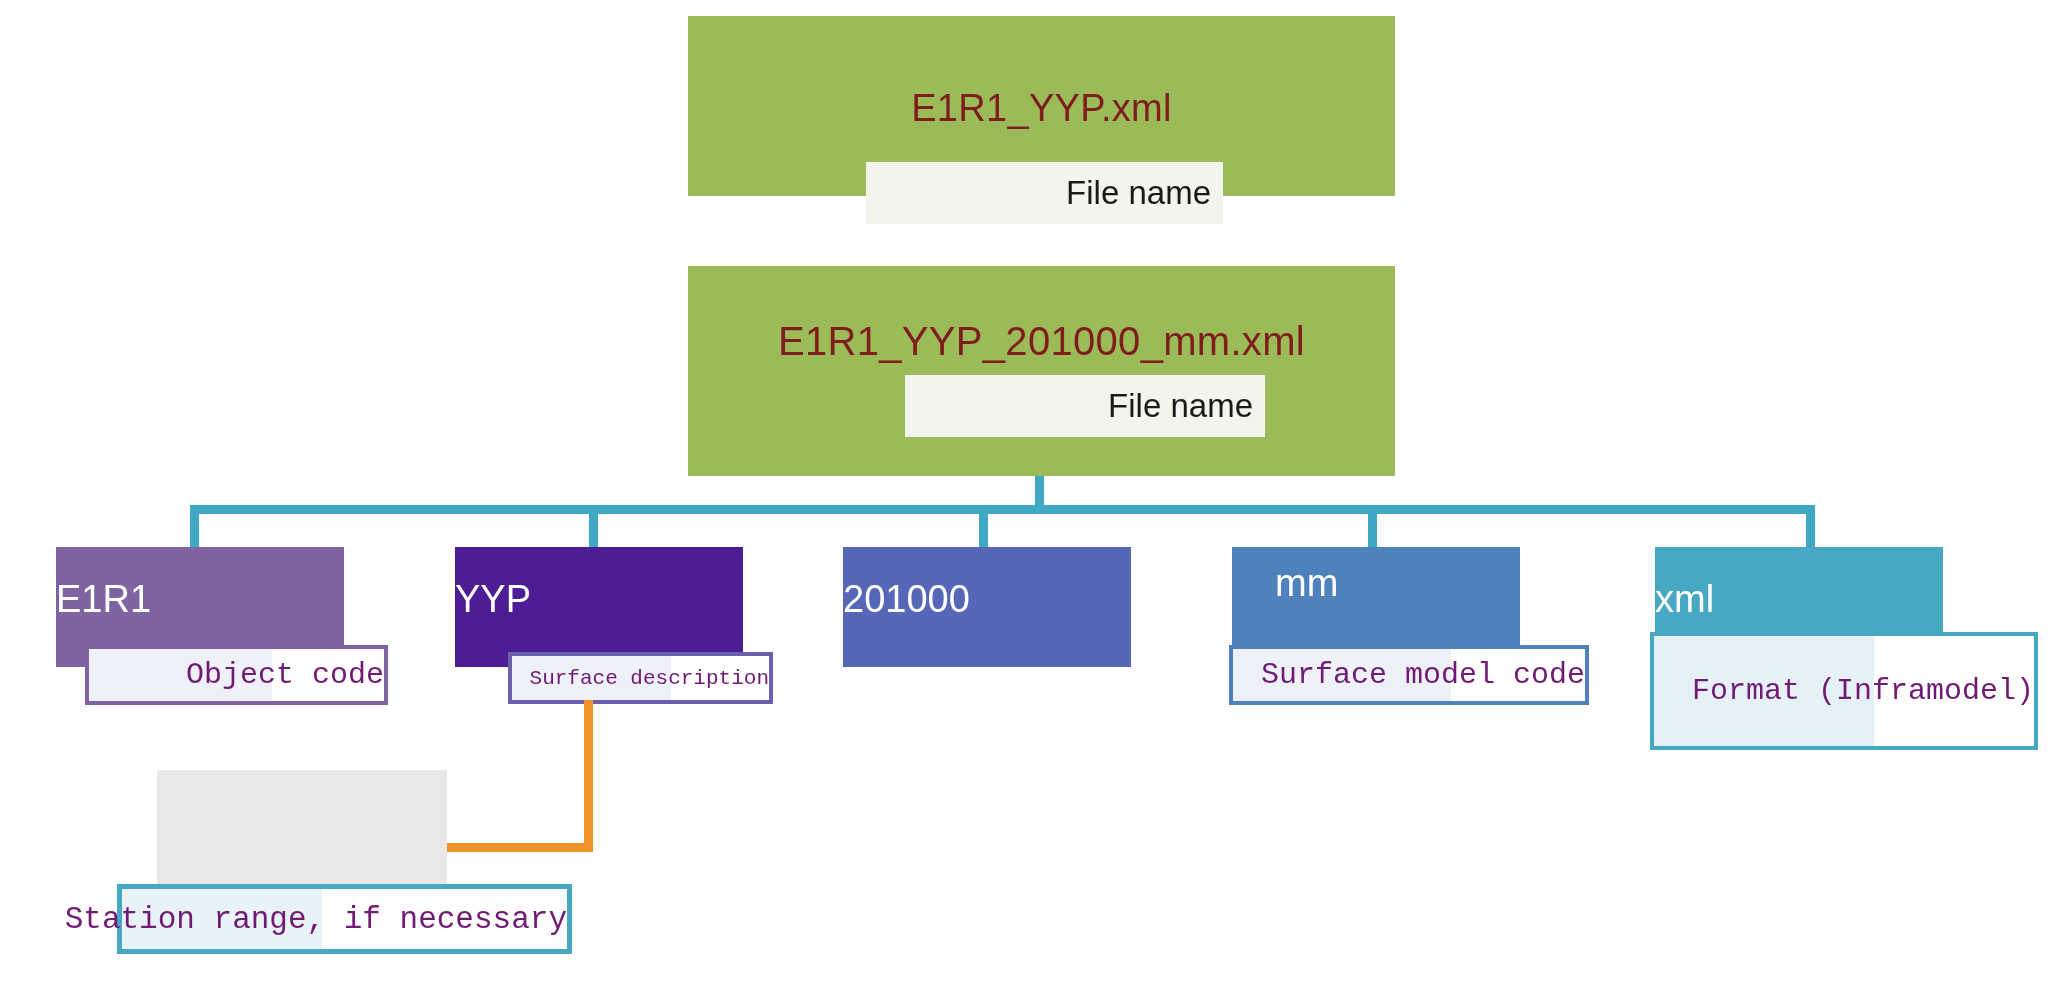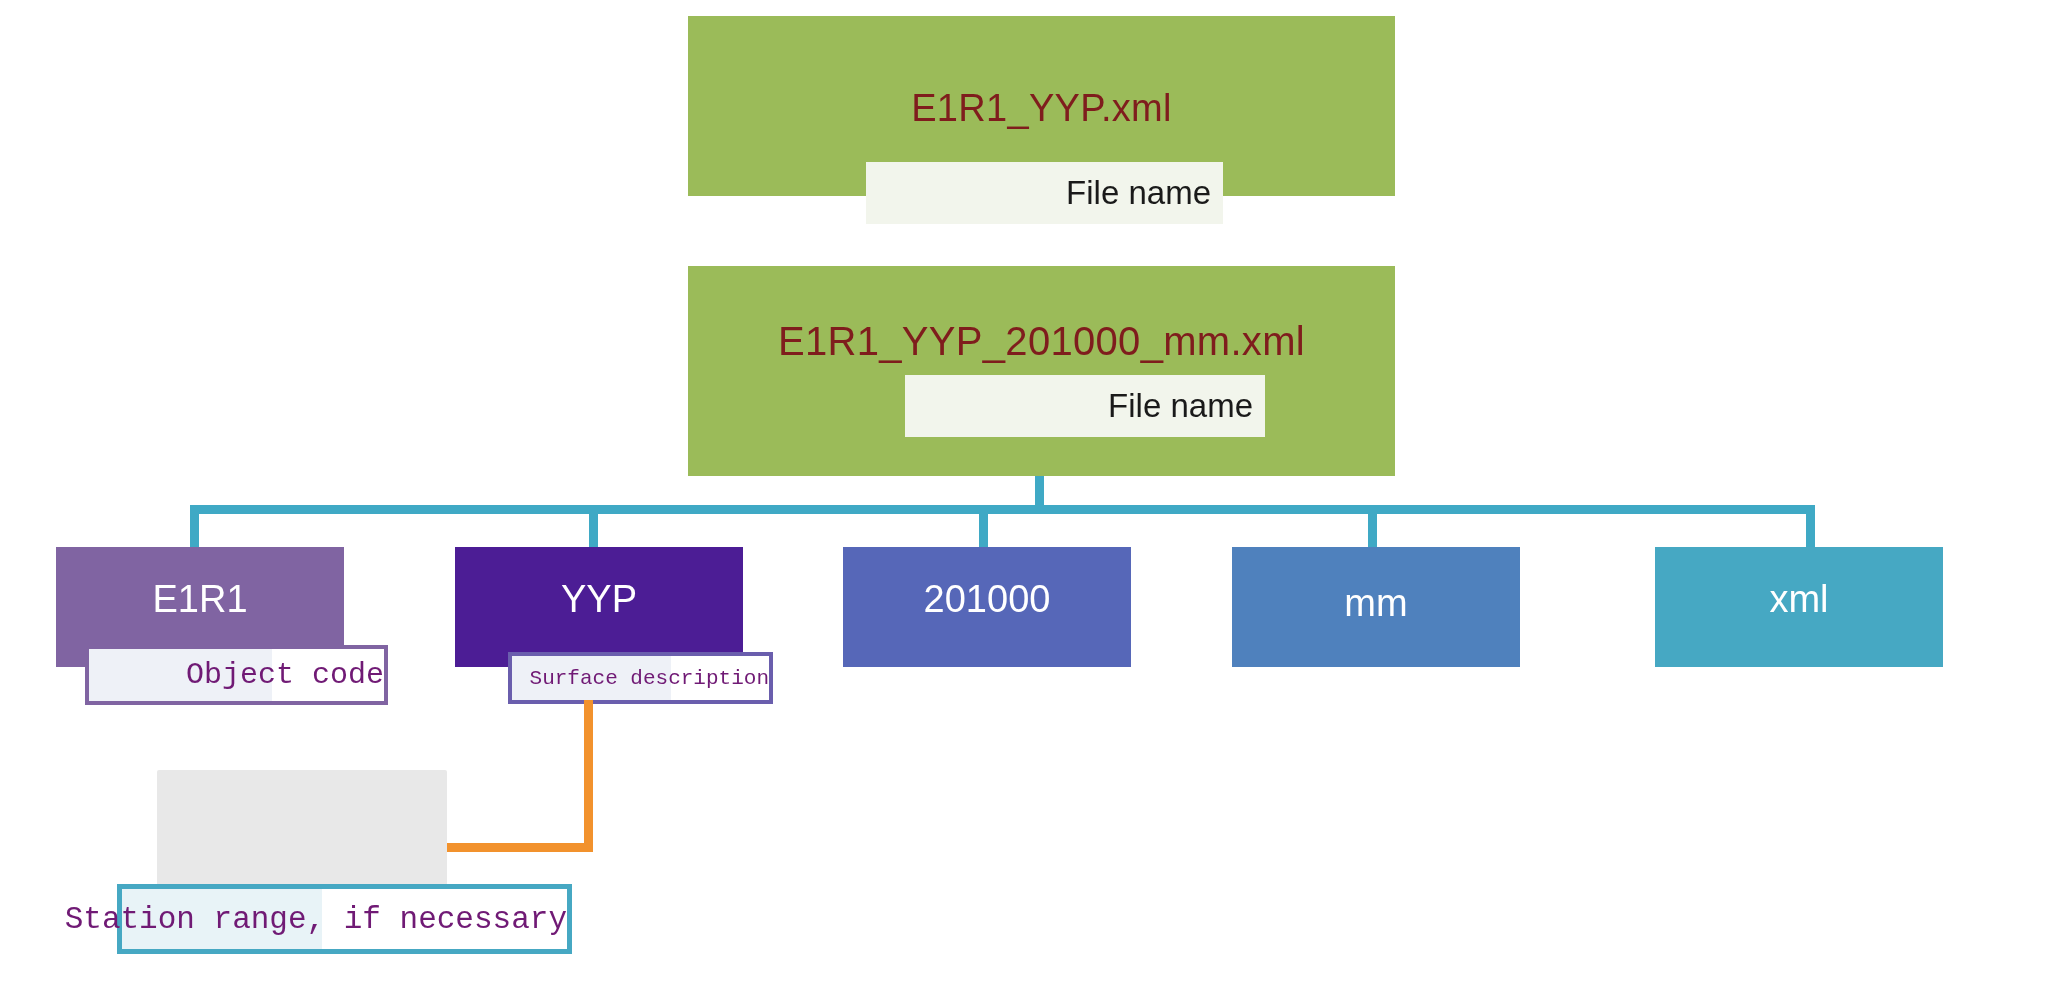--- a/index.html
+++ b/index.html
@@ -53,21 +53,21 @@
 
   
   .leaf-box {
     position: absolute;
     box-sizing: border-box;
   }
   .leaf-title {
     position: absolute;
     left: 0;
     right: 0;
-    text-align: center;
+    text-align: left;
     color: #FFFFFF;
     white-space: nowrap;
     overflow: visible;
   }
   .leaf-callout {
     position: absolute;
     box-sizing: border-box;
     background: #FFFFFF;
     color: #701a75;
     display: flex;
@@ -147,25 +147,33 @@
   <div class="leaf-callout" style="left:508px; top:652px; width:265px; height:52px; border:4px solid #6A5EAD; font-size:21px;">
     <span class="callout-tint"></span>
     <span class="callout-text">Surface description</span>
   </div>
 
   <div class="leaf-box" style="left:843px; top:547px; width:288px; height:120px; background:#5667B8;">
     <div class="leaf-title" style="top:32px; font-size:38px; line-height:40px;">201000</div>
   </div>
 
   <div class="leaf-box" style="left:1232px; top:547px; width:288px; height:120px; background:#4F81BD;">
-    <div class="leaf-title" style="top:36px; font-size:38px; line-height:40px;">mm</div>
+    <div class="leaf-title" style="top:16px; font-size:38px; line-height:40px;padding-left:43px;">mm</div>
+  </div>
+  <div class="leaf-callout" style="left:1229px; top:645px; width:360px; height:60px; border:4px solid #4F81BD; font-size:30px;">
+    <span class="callout-tint"></span>
+    <span class="callout-text">Surface model code</span>
   </div>
 
   <div class="leaf-box" style="left:1655px; top:547px; width:288px; height:120px; background:#46A8C3;">
     <div class="leaf-title" style="top:32px; font-size:38px; line-height:40px;">xml</div>
+  </div>
+  <div class="leaf-callout" style="left:1650px; top:632px; width:388px; height:118px; border:4px solid #46A8C3; font-size:30px;">
+    <span class="callout-tint" style="width:58%; background:rgba(226,240,245,0.9);"></span>
+    <span class="callout-text">Format (Inframodel)</span>
   </div>
 
   <div class="conn-orange" style="left:584px; top:700px; width:9px; height:152px;"></div>
   <div class="conn-orange" style="left:447px; top:843px; width:146px; height:9px;"></div>
 
   <div class="plate-shadow" style="left:157px; top:770px; width:290px; height:150px;"></div>
   <div class="leaf-callout" style="left:117px; top:884px; width:455px; height:70px; border:5px solid #46A8C3; font-size:31px;">
     <span class="callout-tint" style="width:45%; background:rgba(226,240,245,0.8);"></span>
     <span class="callout-text">Station range, if necessary</span>
   </div>

